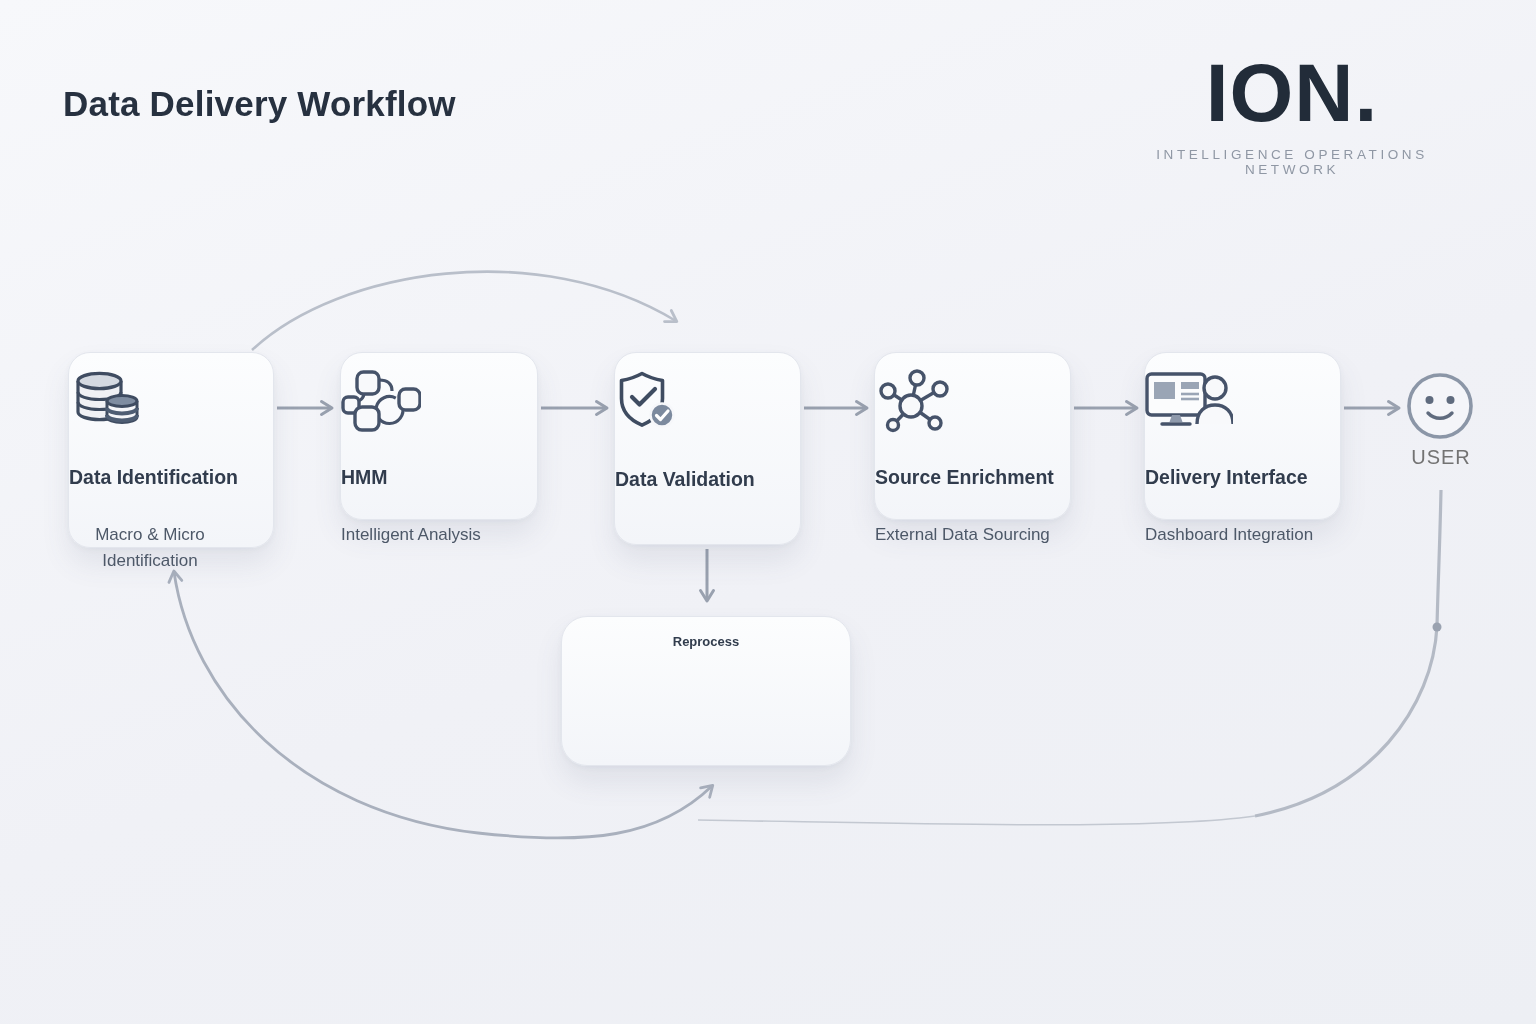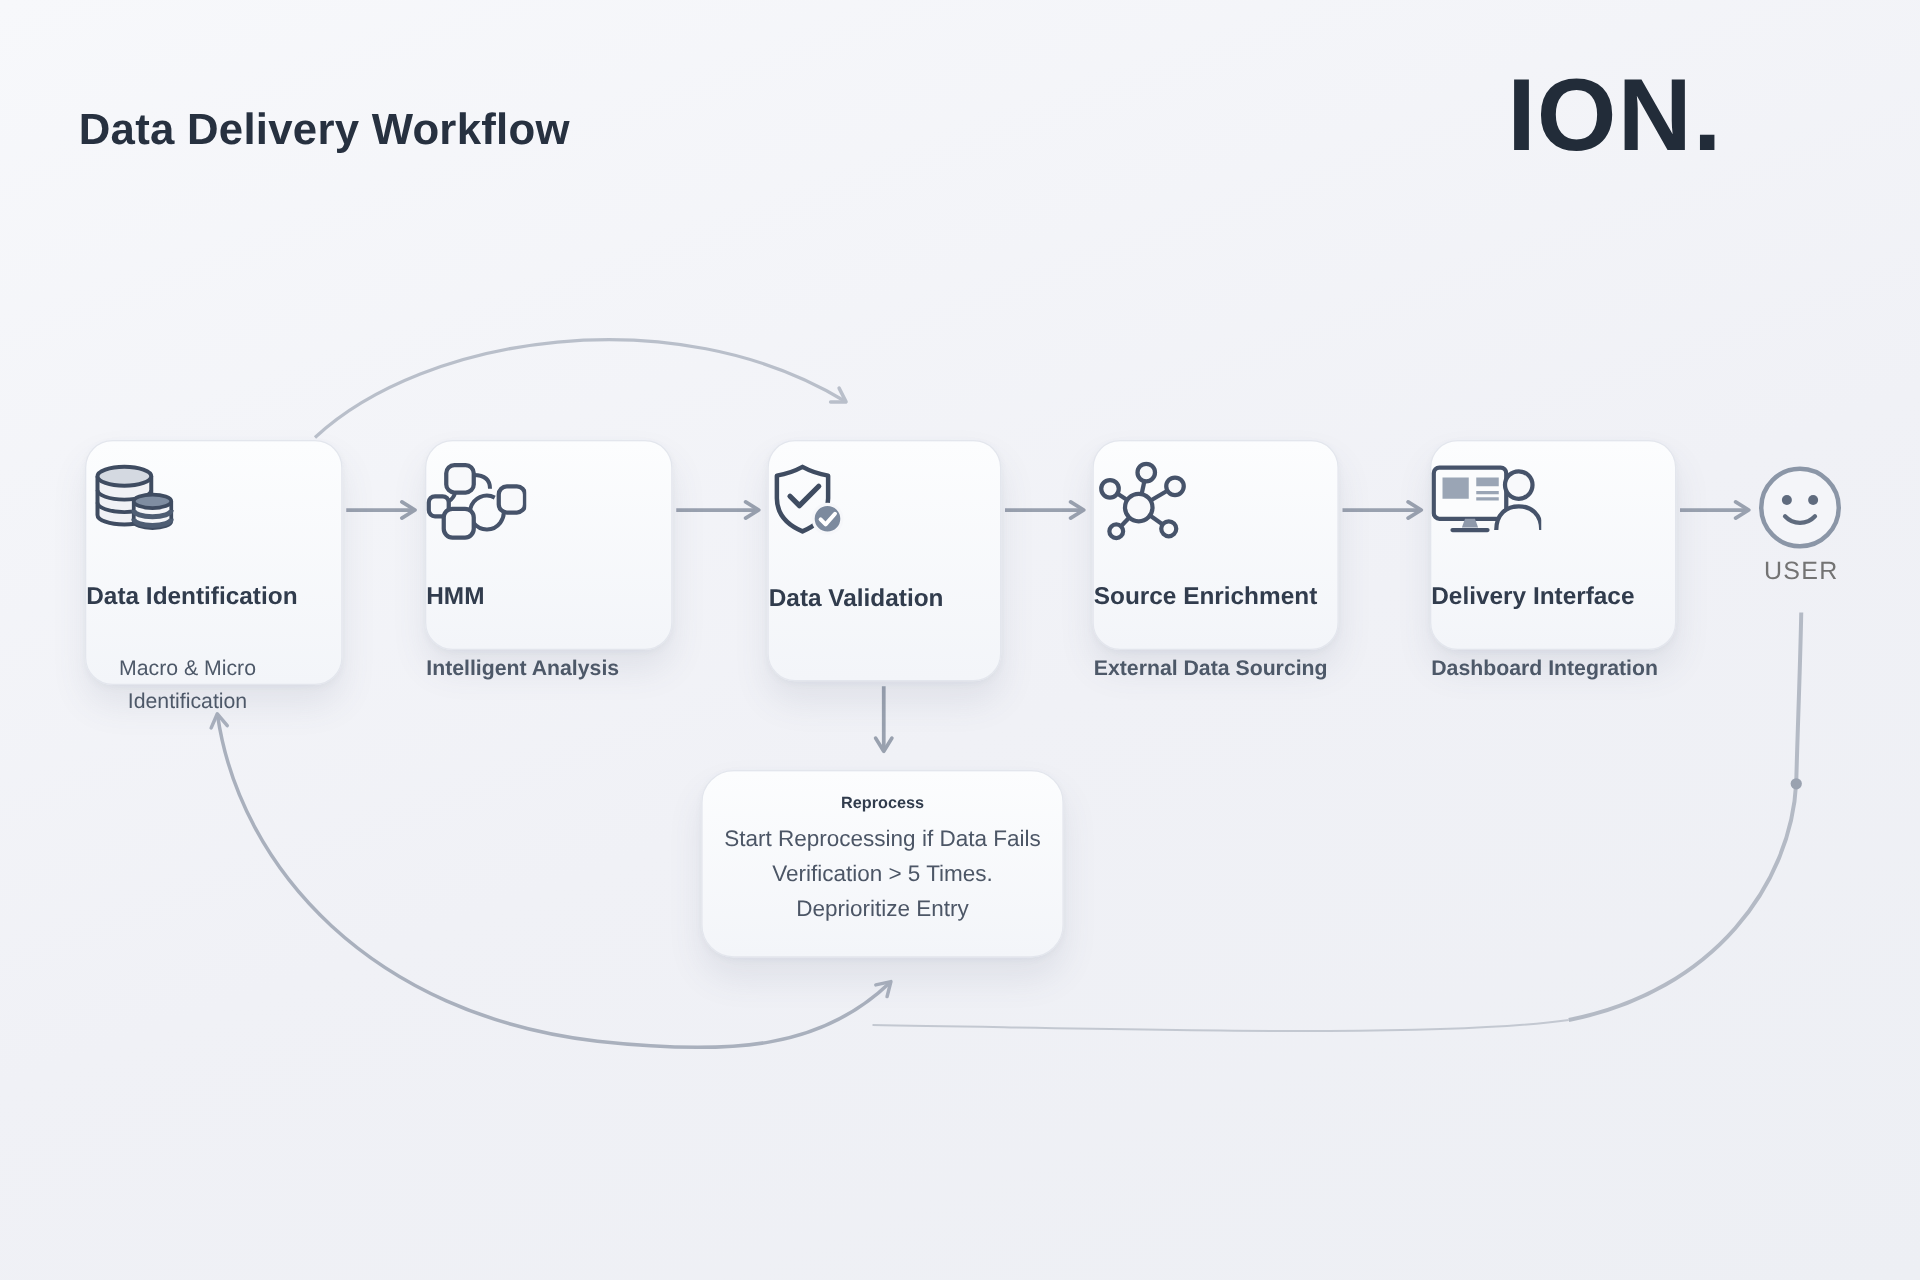--- a/index.html
+++ b/index.html
@@ -21,21 +21,21 @@
     position:absolute;border-radius:22px;
     background:linear-gradient(180deg,#fcfdfe 0%,#f3f5f9 100%);
     border:1px solid #e3e6ed;
     box-shadow:0 16px 28px rgba(80,92,120,.10),0 2px 5px rgba(80,92,120,.05);
     display:flex;flex-direction:column;align-items:flex-start;text-align:center;
     padding-top:16px;box-sizing:border-box;z-index:2;gap:24px;
   }
   .node .icon{height:66px;display:flex;align-items:center;justify-content:center;}
   .node .title{margin-top:9px;font-size:19.5px;font-weight:700;color:#313c4d;white-space:nowrap;}
   .node .subtitle{margin-top:9px;font-size:17px;color:#4d5868;line-height:1.55;max-width:162px;}
-  .node .subtitle.oneline{white-space:nowrap;max-width:none;font-weight:bold;}
+  .node .subtitle.oneline{white-space:nowrap;max-width:none;}
   
   .reprocess{
     position:absolute;left:561px;top:616px;width:290px;height:150px;border-radius:26px;
     background:linear-gradient(180deg,#fcfdfe 0%,#f3f5f9 100%);
     border:1px solid #e3e6ed;
     box-shadow:0 16px 28px rgba(80,92,120,.10),0 2px 5px rgba(80,92,120,.05);
     box-sizing:border-box;text-align:center;padding-top:17px;z-index:2;
   }
   .reprocess .title{font-size:13px;font-weight:700;color:#313c4d;}
   .reprocess .desc{margin:9px auto 0;width:256px;font-size:18px;color:#4c5666;line-height:1.55;}
@@ -45,20 +45,21 @@
     color:#737373;letter-spacing:1px;z-index:2;}
   
   .flow-layer{left:0;top:0;z-index:1;}
 </style>
 </head>
 <body>
 
 <div class="abs page-title">Data Delivery Workflow</div>
 <div class="abs logo-wrap">
   <div class="logo-name">ION.</div>
+  <div class="logo-tagline">INTELLIGENCE OPERATIONS NETWORK</div>
 </div>
 
 <svg class="abs flow-layer" width="1536" height="1024" viewBox="0 0 1536 1024">
   <defs>
     <marker id="ah-a" viewBox="0 0 20 20" refX="14" refY="10" markerWidth="20" markerHeight="20" markerUnits="userSpaceOnUse" orient="auto-start-reverse">
       <path d="M4.5 3.5 L15 10 L4.5 16.5" fill="none" stroke="#99a1af" stroke-width="3" stroke-linecap="round" stroke-linejoin="round"></path>
     </marker>
     <marker id="ah-b" viewBox="0 0 20 20" refX="14" refY="10" markerWidth="20" markerHeight="20" markerUnits="userSpaceOnUse" orient="auto-start-reverse">
       <path d="M4.5 3.5 L15 10 L4.5 16.5" fill="none" stroke="#b9bfca" stroke-width="2.8" stroke-linecap="round" stroke-linejoin="round"></path>
     </marker>
@@ -171,14 +172,13 @@
     <circle cx="35" cy="35" r="31" fill="#f4f5f9" stroke="#8b96a7" stroke-width="3.6"></circle>
     <circle cx="24.5" cy="29" r="4" fill="#5f6b7e"></circle>
     <circle cx="45.5" cy="29" r="4" fill="#5f6b7e"></circle>
     <path d="M23 42 c6.5 7 17.5 7 24 0" fill="none" stroke="#5f6b7e" stroke-width="3.4" stroke-linecap="round"></path>
   </svg>
 </div>
 <div class="abs user-label">USER</div>
 
 <div class="reprocess">
   <div class="title">Reprocess</div>
-  <div class="desc">Start Reprocessing if Data Fails Verification &gt; 5 Times. Deprioritize Entry</div>
 </div>
 
 </body></html>

